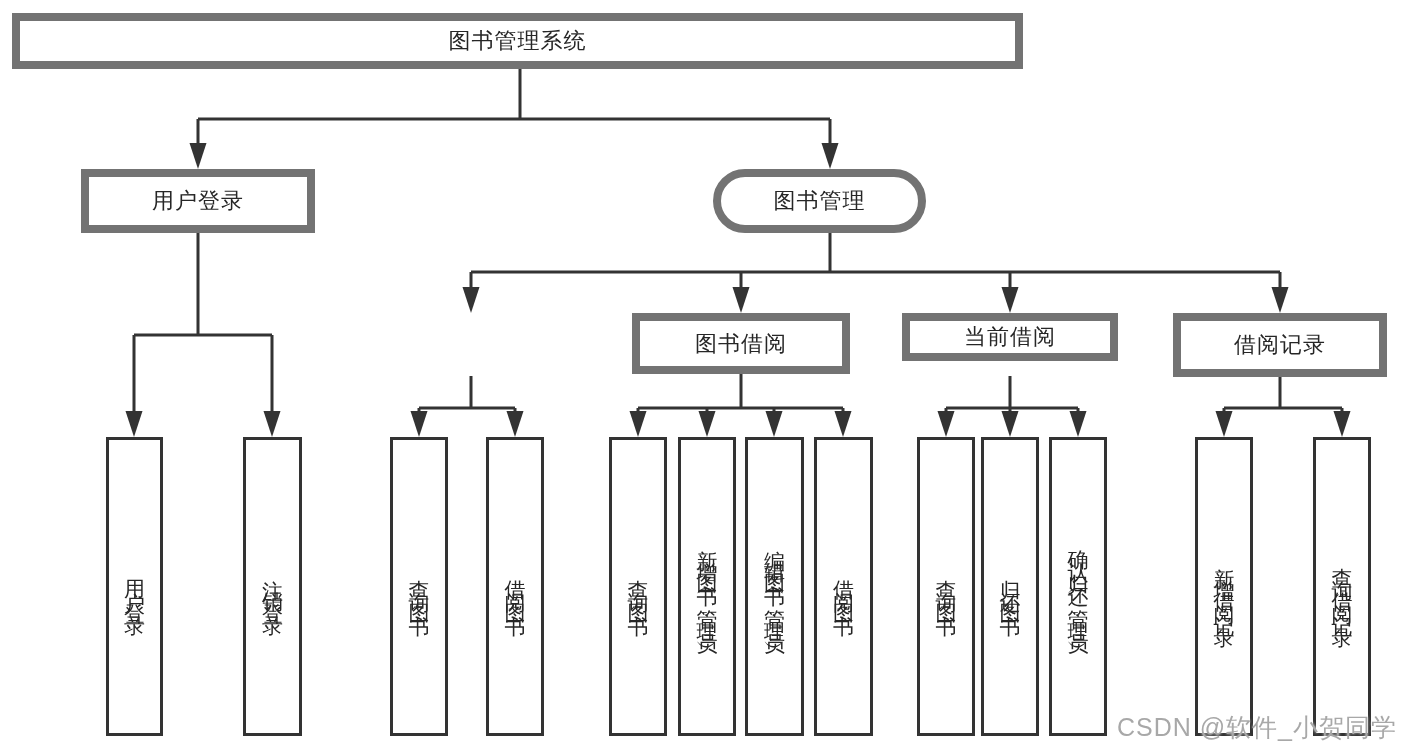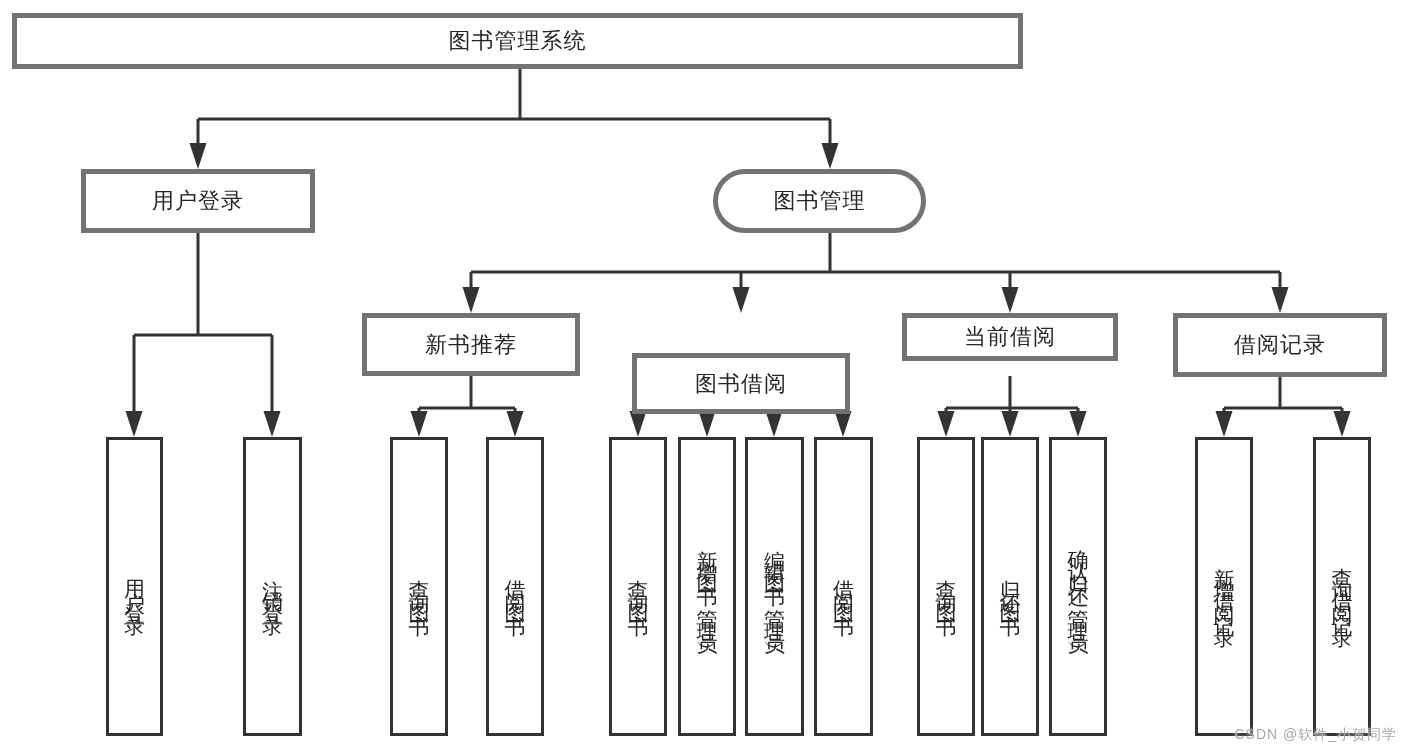--- a/index.html
+++ b/index.html
@@ -7,21 +7,21 @@
     position:relative;
     width:1405px;height:747px;
     background:#ffffff;
     font-family:"Liberation Sans","DejaVu Sans",sans-serif;
     overflow:hidden;
   }
   .connectors{position:absolute;left:0;top:0;width:1405px;height:747px;}
   .hbox{
     position:absolute;
     box-sizing:border-box;
-    border:5px solid #737373;
+    border:8px solid #737373;
     background:#ffffff;
     display:flex;align-items:center;justify-content:center;
     font-size:22px;color:#262626;
     letter-spacing:1px;
   }
   .vbox{
     position:absolute;
     box-sizing:border-box;
     top:437px;height:299px;width:58px;
     border:3px solid #333333;
@@ -31,21 +31,21 @@
   .vtext{
     writing-mode:vertical-rl;
     text-orientation:mixed;
     font-size:21px;color:#262626;
     letter-spacing:12px;
     white-space:nowrap;
   }
   .watermark{
     position:absolute;
     right:8px;bottom:3px;
-    font-size:14px;
+    font-size:25px;
     color:#a8a8a8;
     text-shadow:0 0 3px #ffffff;
     letter-spacing:1px;
   }
 </style>
 </head>
 <body>
 
 <div class="canvas">
 
@@ -77,22 +77,21 @@
     <polygon fill="#333333" points="1078,437 1069.5,411 1086.5,411"></polygon>
     <polygon fill="#333333" points="1224,437 1215.5,411 1232.5,411"></polygon>
     <polygon fill="#333333" points="1342,437 1333.5,411 1350.5,411"></polygon>
   </svg>
 
   <div class="hbox" style="left:12px;top:13px;width:1011px;height:56px;">图书管理系统</div>
 
   <div class="hbox" style="left:81px;top:169px;width:234px;height:64px;">用户登录</div>
   <div class="hbox" style="left:713px;top:169px;width:213px;height:64px;border-radius:32px;">图书管理</div>
 
-  <div class="hbox" style="left:362px;top:313px;width:218px;height:63px;">新书推荐</div>
-  <div class="hbox" style="left:632px;top:313px;width:218px;height:61px;margin-top:40px;">图书借阅</div>
+  <div class="hbox" style="left:632px;top:313px;width:218px;height:61px;">图书借阅</div>
   <div class="hbox" style="left:902px;top:313px;width:216px;height:48px;">当前借阅</div>
   <div class="hbox" style="left:1173px;top:313px;width:214px;height:64px;text-align:right;">借阅记录</div>
 
   <div class="vbox" style="left:106px;width:57px;">
     <span class="vtext">用户登录</span>
   </div>
   <div class="vbox" style="left:243px;width:59px;">
     <span class="vtext">注销登录</span>
   </div>
 

